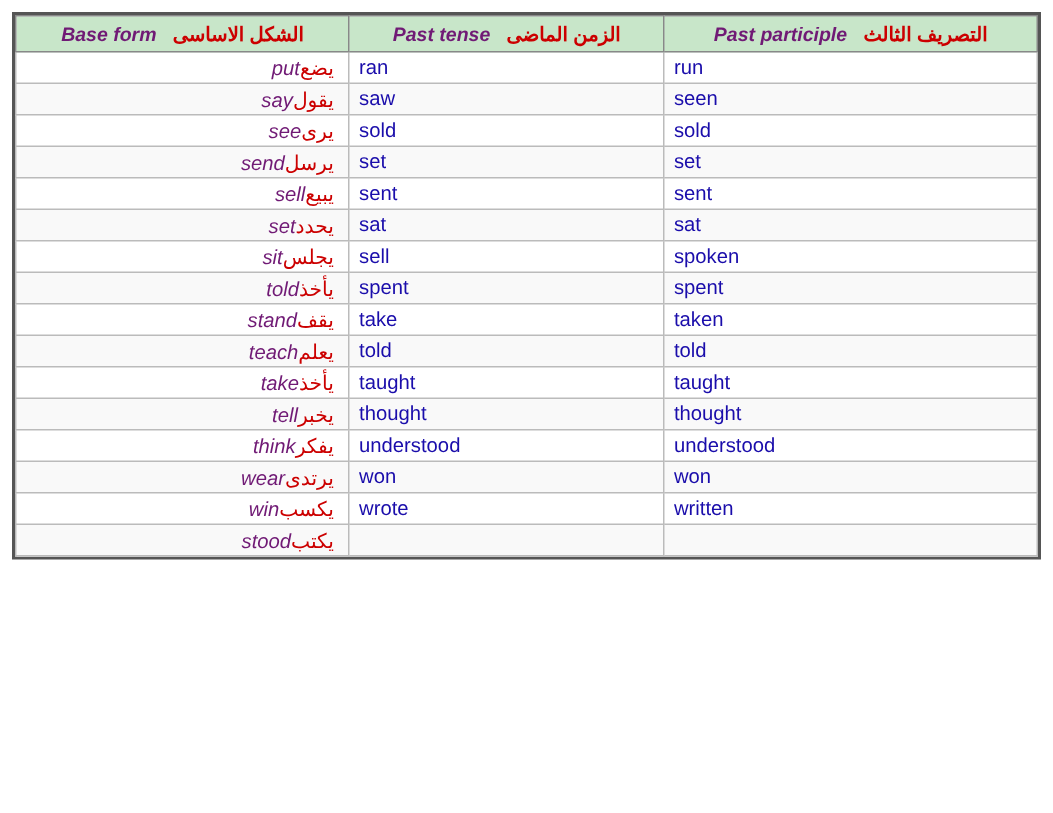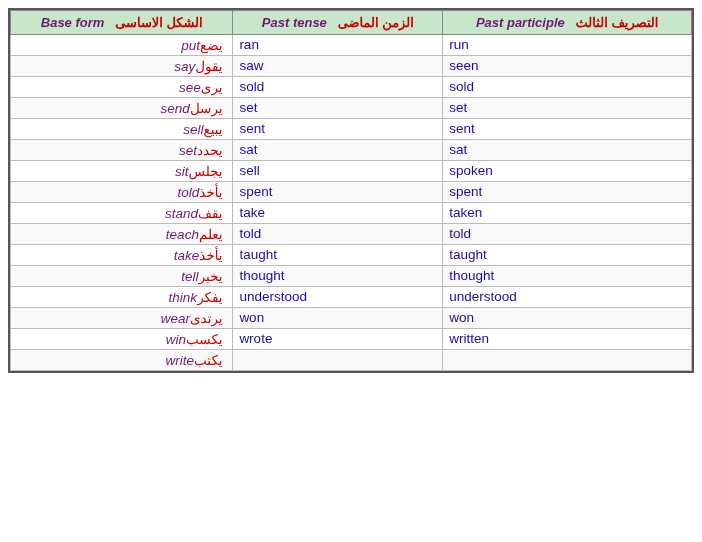--- a/index.html
+++ b/index.html
@@ -152,19 +152,19 @@
           <td class="base-cell"><span class="english">wear</span><span class="arabic"> يرتدى</span></td>
           <td class="past-cell">won</td>
           <td class="pp-cell">won</td>
         </tr>
         <tr>
           <td class="base-cell"><span class="english">win</span><span class="arabic"> يكسب</span></td>
           <td class="past-cell">wrote</td>
           <td class="pp-cell">written</td>
         </tr>
         <tr>
-          <td class="base-cell"><span class="english">write</span><span class="arabic"> يكتب</span></td>
+          <td class="base-cell"><span class="english">stood</span><span class="arabic"> يكتب</span></td>
           <td class="past-cell"></td>
           <td class="pp-cell"></td>
         </tr>
       </tbody>
   </table>
 </div>
 
 </body></html>

